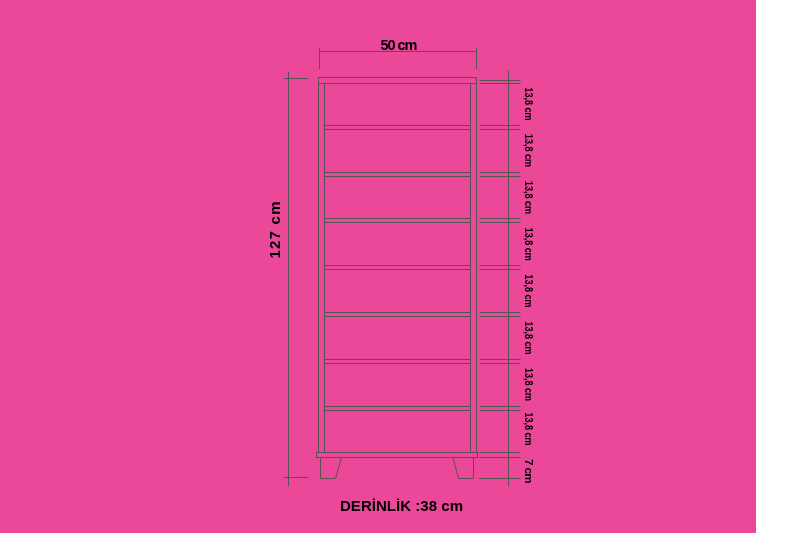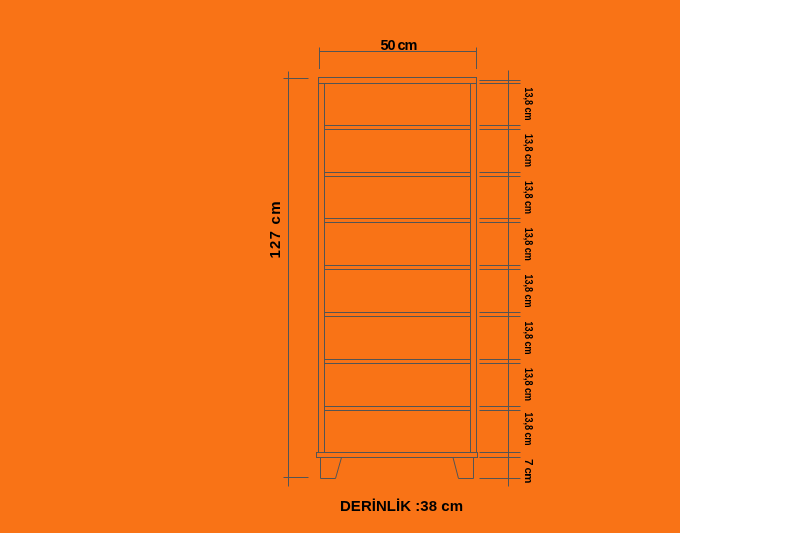--- a/index.html
+++ b/index.html
@@ -1,16 +1,16 @@
 <!DOCTYPE html>
 <html><head>
 <meta charset="utf-8">
 <style>
   html,body{margin:0;padding:0;background:#ffffff;}
-  .wrap{width:680px;height:533px;position:relative;background:#f97316;overflow:hidden;}
+  .wrap{width:756px;height:533px;position:relative;background:#ec4899;overflow:hidden;}
   svg{position:absolute;left:0;top:0;}
   text{font-family:"Liberation Sans", sans-serif;font-weight:bold;fill:#000;}
 </style>
 </head>
 <body>
 <div class="wrap">
 <svg width="800" height="533" viewBox="0 0 800 533">
   <g stroke="#545454" stroke-width="1" fill="none">
 
     <rect x="318.5" y="77.5" width="158" height="6"></rect>

